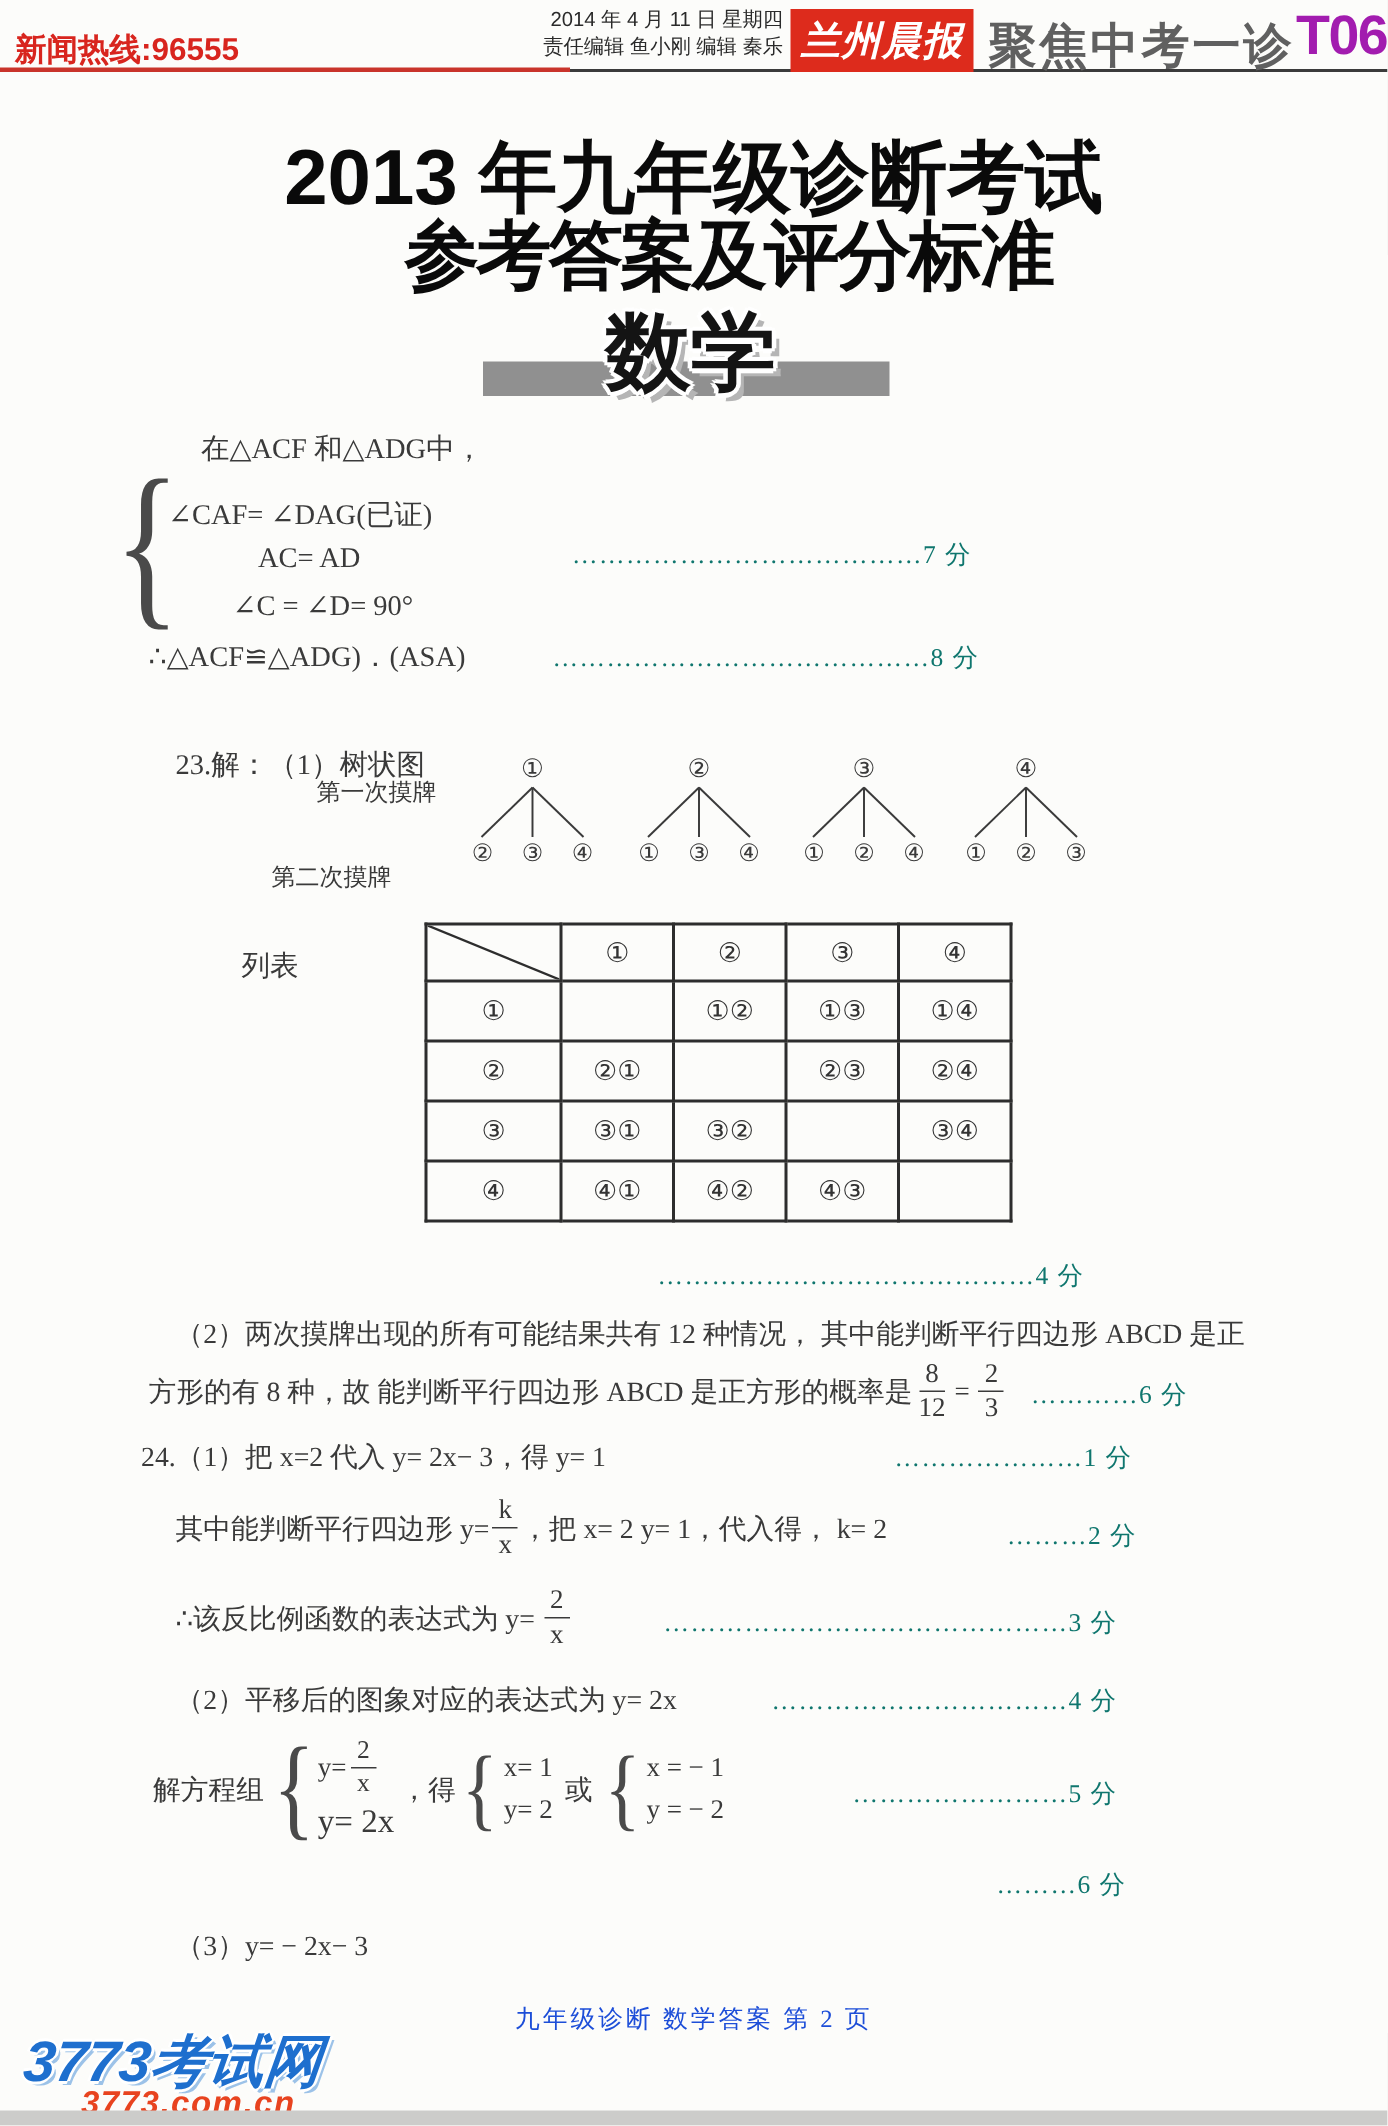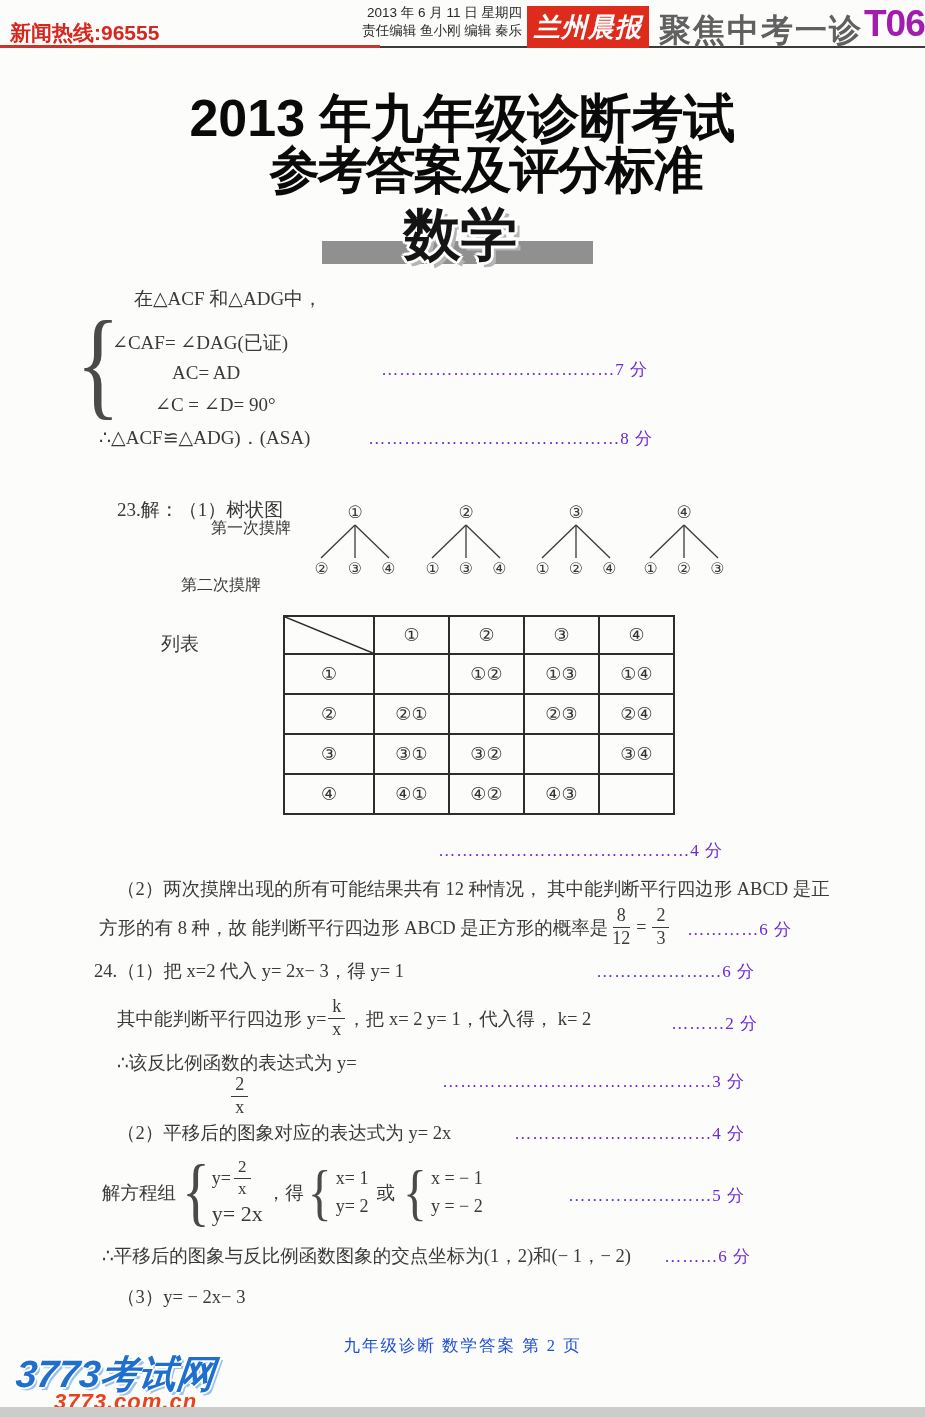--- a/index.html
+++ b/index.html
@@ -22,21 +22,21 @@
   
   .t1{left:0;right:0;top:84px;text-align:center;font-size:52px;font-weight:900;color:#0a0a0a;letter-spacing:0px;}
   .t2{left:0;right:0;top:137px;text-align:center;font-size:50px;font-weight:900;color:#0a0a0a;letter-spacing:-2px;padding-left:46px;}
   .subject-bar{left:322px;top:241px;width:271px;height:23px;background:#909090;}
   .subject{left:0;right:0;top:197px;text-align:center;padding-right:4px;font-size:57px;font-weight:900;color:#141414;
     text-shadow:3px 0 0 #fff,-3px 0 0 #fff,0 3px 0 #fff,0 -3px 0 #fff,2px 2px 0 #fff,-2px 2px 0 #fff,2px -2px 0 #fff,-2px -2px 0 #fff,5px 5px 0 #b5b5b5;}
 
   
   .doc{font-size:19px;}
   .brace-big{left:76px;top:302px;font-size:92px;font-weight:400;color:#4a4a4a;transform:scaleY(1.32);transform-origin:top left;line-height:1;}
-  .score{font-size:17px;color:#6d28d9;letter-spacing:1px;}
+  .score{font-size:17px;color:#0f766e;letter-spacing:1px;}
 
   
   .tree{top:503px;width:100px;height:96px;}
   .tree .root{display:block;text-align:center;font-size:17px;line-height:20px;}
   .tree svg{display:block;}
   .kids{display:flex;width:100%;}
   .kids span{width:33.33%;text-align:center;font-size:16px;}
 
   
   .pairs{position:absolute;left:283px;top:615px;border-collapse:collapse;table-layout:fixed;}
@@ -67,21 +67,21 @@
 </style>
 </head>
 <body>
 
 <div class="page">
 
   <div class="abs hotline sans">新闻热线:96555</div>
   <div class="abs rule-red"></div>
   <div class="abs rule-dark"></div>
   <div class="abs dateblock sans">
-    <div>2013 年 6 月 11 日 星期四</div>
+    <div>2014 年 4 月 11 日 星期四</div>
     <div>责任编辑 鱼小刚 编辑 秦乐</div>
   </div>
   <div class="abs masthead">
     <span>兰州晨报</span>
   </div>
   <div class="abs section-title sans">聚焦中考一诊</div>
   <div class="abs page-code sans">T06</div>
 
   <div class="abs t1 sans">2013 年九年级诊断考试</div>
   <div class="abs t2 sans">参考答案及评分标准</div>
@@ -211,33 +211,33 @@
     </span>
     <span style="font-size:18px;margin:0 6px;">=</span>
     <span class="frac">
       <span class="num">2</span>
       <span class="den">3</span>
     </span>
   </div>
   <div class="abs score" style="right:133px;top:918px;">…………6 分</div>
 
   <div class="abs doc" style="left:94px;top:958px;font-size:18.5px;">24.（1）把 x=2 代入 y= 2x− 3，得 y= 1</div>
-  <div class="abs score" style="right:170px;top:960px;">…………………6 分</div>
+  <div class="abs score" style="right:170px;top:960px;">…………………1 分</div>
 
   <div class="abs row" style="left:117px;top:990px;height:56px;">
     <span class="doc" style="font-size:18.5px;">其中能判断平行四边形 y=</span>
     <span class="frac" style="margin:0 2px;">
       <span class="num">k</span>
       <span class="den">x</span>
     </span>
     <span class="doc" style="font-size:18.5px;">，把 x= 2 y= 1，代入得， k= 2</span>
   </div>
   <div class="abs score" style="right:167px;top:1012px;">………2 分</div>
 
-  <div class="abs row" style="left:117px;top:1050px;height:56px;flex-direction:column;">
+  <div class="abs row" style="left:117px;top:1050px;height:56px;">
     <span class="doc" style="font-size:18.5px;">∴该反比例函数的表达式为 y=</span>
     <span class="frac" style="margin-left:6px;">
       <span class="num">2</span>
       <span class="den">x</span>
     </span>
   </div>
   <div class="abs score" style="right:180px;top:1070px;">………………………………………3 分</div>
 
   <div class="abs doc" style="left:117px;top:1120px;font-size:18.5px;">（2）平移后的图象对应的表达式为 y= 2x</div>
   <div class="abs score" style="right:180px;top:1122px;">……………………………4 分</div>
@@ -263,21 +263,20 @@
     </span>
     <span class="doc" style="font-size:18.5px;margin:0 8px;">或</span>
     <span class="sysbrace sm" style="margin-right:4px;">{</span>
     <span class="syscol">
       <span class="srow doc" style="font-size:18px;">x = − 1</span>
       <span class="srow doc" style="font-size:18px;">y = − 2</span>
     </span>
   </div>
   <div class="abs score" style="right:180px;top:1184px;">……………………5 分</div>
 
-  <div class="abs doc" style="left:102px;top:1243px;font-size:18.5px;">∴平移后的图象与反比例函数图象的交点坐标为(1，2)和(− 1，− 2)</div>
   <div class="abs score" style="right:174px;top:1245px;">………6 分</div>
 
   <div class="abs doc" style="left:117px;top:1284px;font-size:18.5px;">（3）y= − 2x− 3</div>
 
   <div class="abs page-label">九年级诊断 数学答案 第 2 页</div>
   <div class="abs site-name sans">3773考试网</div>
   <div class="abs site-url sans">3773.com.cn</div>
   <div class="abs bottom-strip"></div>
 
 </div>

